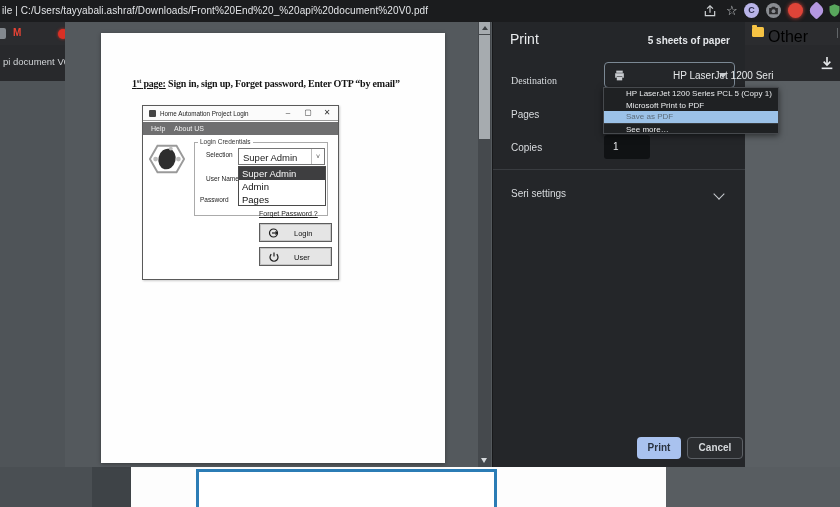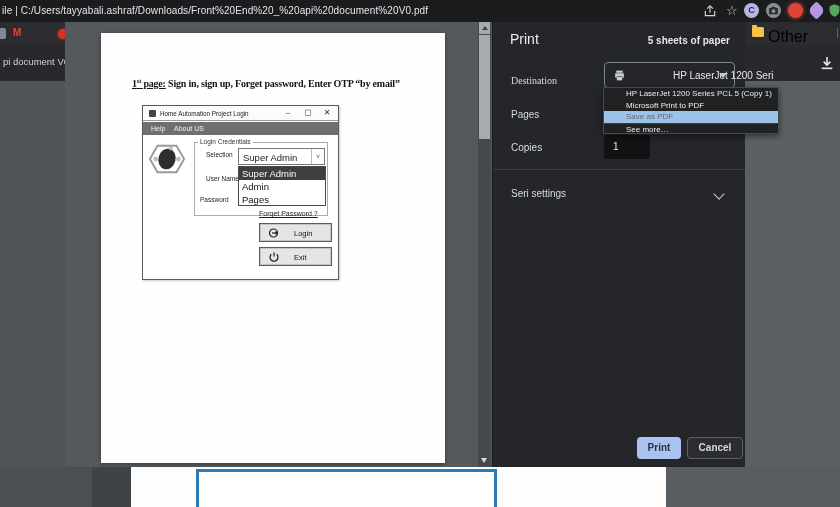--- a/index.html
+++ b/index.html
@@ -221,21 +221,21 @@
       </span>
       <span class="lw-btn-label">Login</span>
     </div>
     <div class="lw-btn" id="lw-exit-btn">
       <span class="lw-btn-icon">
         <svg viewBox="0 0 24 24" width="12" height="12" fill="none" stroke="#1d1d1d" stroke-width="2.4">
             <path d="M12 3v8"></path>
             <path d="M6.6 6.6a8 8 0 1 0 10.8 0"></path>
           </svg>
       </span>
-      <span class="lw-btn-label">Exit</span>
+      <span class="lw-btn-label">User</span>
     </div>
   </div>
 </div>
 
 <div class="abs" id="settings-panel">
   <div id="print-title">Print</div>
   <div id="sheets-info">5 sheets of paper</div>
 
   <div class="set-label" id="destination-label">Destination</div>
   <div id="destination-select">

